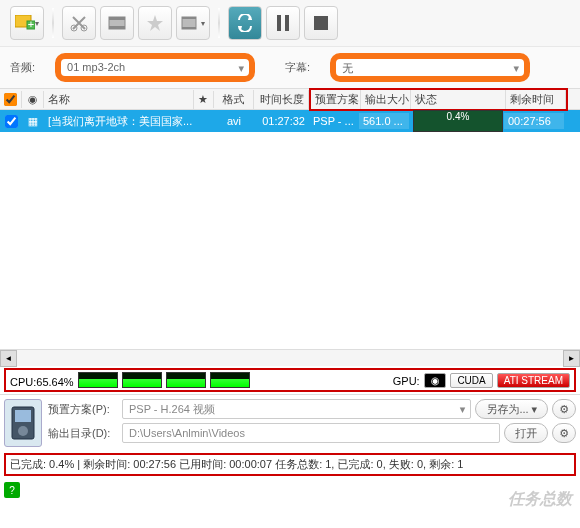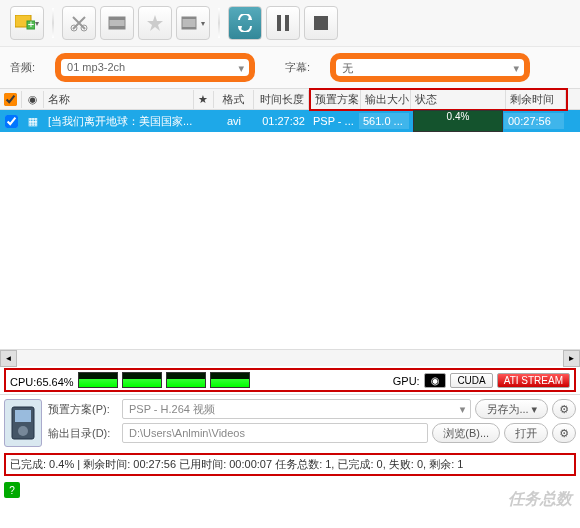--- a/index.html
+++ b/index.html
@@ -190,21 +190,20 @@
   <div class="opt-rows">
     <div class="opt-row">
       <span class="opt-lbl">预置方案(P):</span>
       <div class="opt-input sel" style="flex:1"><span>PSP - H.264 视频</span></div>
       <button class="btn"><span>另存为...</span> ▾</button>
       <button class="btn sm">⚙</button>
     </div>
     <div class="opt-row">
       <span class="opt-lbl">输出目录(D):</span>
       <input class="opt-input" value="D:\Users\Anlmin\Videos" style="">
-      <button class="btn">浏览(B)...</button>
       <button class="btn">打开</button>
       <button class="btn sm">⚙</button>
     </div>
   </div>
 </div>
 
 <div class="status-bar">
   <span>已完成: 0.4% | 剩余时间: 00:27:56 已用时间: 00:00:07 任务总数: 1, 已完成: 0, 失败: 0, 剩余: 1</span>
 </div>
 

